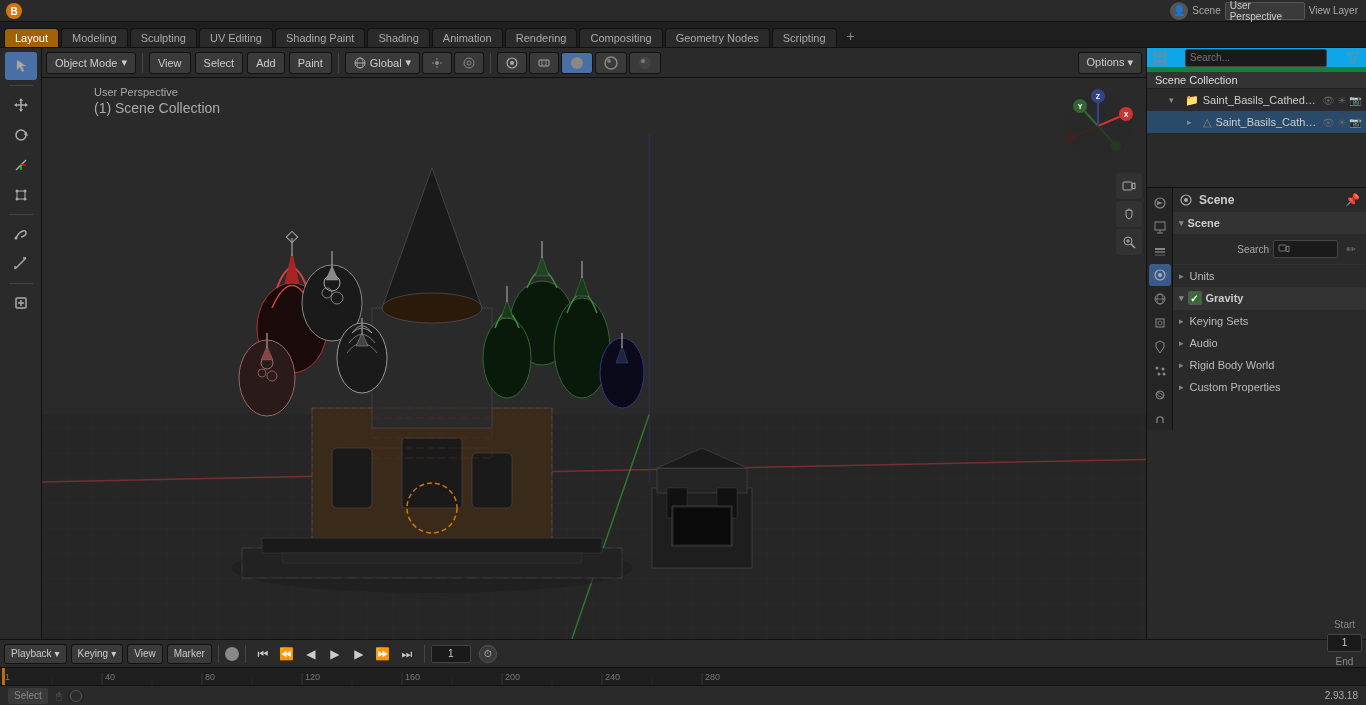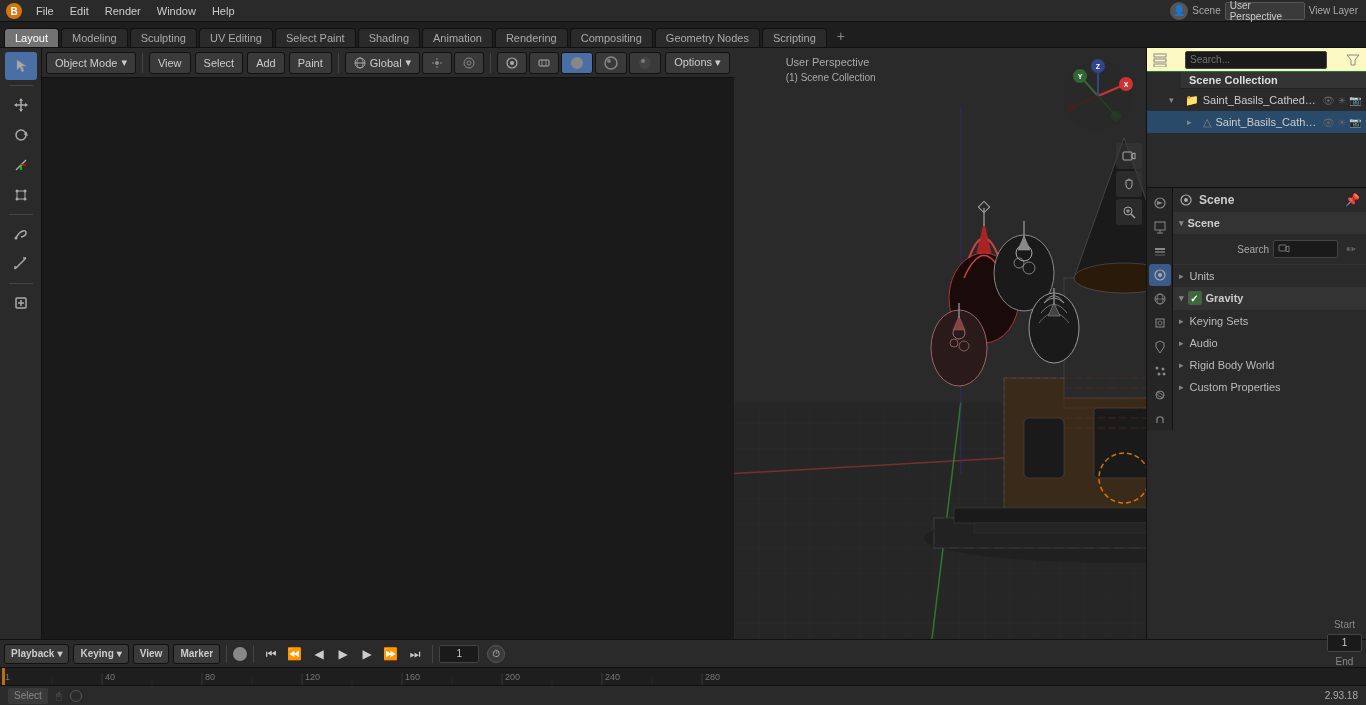--- a/index.html
+++ b/index.html
@@ -172,22 +172,22 @@
     
     #outliner-panel {
       width: 220px;
       height: 140px;
       background: #2a2a2a;
       border-left: 1px solid #111;
       border-bottom: 1px solid #111;
     }
     .panel-header {
       height: 24px;
-      background: #fef9c3;
-      border-bottom: 1px solid #15803d;
+      background: #0ea5e9;
+      border-bottom: 5px solid #15803d;
       display: flex;
       align-items: center;
       padding: 0 6px;
       gap: 18px;
     }
     .panel-icon {
       width: 16px;
       height: 16px;
       display: flex;
       align-items: center;
@@ -380,21 +380,20 @@
       padding: 0 6px;
       background: #3a3a3a;
       border: 1px solid #111;
       border-radius: 3px;
       color: #ccc;
       cursor: pointer;
       display: flex;
       align-items: center;
       gap: 3px;
       font-size: 10px;
-      font-weight: bold;
     }
     .tl-separator { width: 1px; height: 18px; background: #444; margin: 0 2px; }
     .tl-play-controls {
       display: flex;
       align-items: center;
       gap: 2px;
     }
     .tl-play-btn {
       width: 22px;
       height: 22px;
@@ -470,43 +469,42 @@
     }
     .status-right {
       margin-left: auto;
       font-size: 10px;
       color: #aaa;
     }
 
     
     .collection-header {
       font-size: 11px;
-      font-weight: bold;
+      font-weight: normal;
       color: #ddd;
       padding: 2px 8px;
       background: #333;
       border-bottom: 1px solid #222;
-      margin-left: 34px;
     }
 
     
     #app-wrapper {
       display: flex;
       flex-direction: column;
       height: 705px;
       width: 1366px;
     }
     #middle-section {
       display: flex;
       flex: 1;
       overflow: hidden;
     }
     #viewport-column {
       display: flex;
-      flex-direction: row;
+      flex-direction: column;
       flex: 1;
     }
     #viewport-main {
       flex: 1;
       position: relative;
       overflow: hidden;
       background: #2a2a2a;
     }
 
     
@@ -532,42 +530,35 @@
 <body>
 
 <div id="app-wrapper">
 
   <div id="top-menu">
     <div class="blender-logo">
       <svg width="20" height="20" viewBox="0 0 20 20">
         <circle cx="10" cy="10" r="8" fill="#e87d0d" opacity="0.9"></circle>
         <text x="10" y="14" text-anchor="middle" fill="white" font-size="10" font-weight="bold">B</text>
       </svg>
-    </div>
-    <div class="menu-items">
-      <div class="menu-item">File</div>
-      <div class="menu-item">Edit</div>
-      <div class="menu-item">Render</div>
-      <div class="menu-item">Window</div>
-      <div class="menu-item">Help</div>
     </div>
     <div style="margin-left:auto; display:flex; align-items:center; gap:4px; padding-right:8px;">
       <div style="width:18px; height:18px; border-radius:50%; background:#555; display:flex; align-items:center; justify-content:center; font-size:10px; cursor:pointer;">👤</div>
       <span style="font-size:10px; color:#aaa;">Scene</span>
       <div style="width:80px; height:18px; background:#3a3a3a; border:1px solid #555; border-radius:2px; font-size:10px; display:flex; align-items:center; padding:0 4px; cursor:pointer;">User Perspective</div>
       <span style="font-size:10px; color:#aaa;">View Layer</span>
     </div>
   </div>
 
   <div id="workspace-tabs">
-    <div class="workspace-tab" style="background:#737373; color:#fff;">Layout</div>
+    <div class="workspace-tab" style="background:#a16207; color:#fff;">Layout</div>
     <div class="workspace-tab">Modeling</div>
     <div class="workspace-tab">Sculpting</div>
     <div class="workspace-tab">UV Editing</div>
-    <div class="workspace-tab">Select Paint</div>
+    <div class="workspace-tab">Shading Paint</div>
     <div class="workspace-tab">Shading</div>
     <div class="workspace-tab">Animation</div>
     <div class="workspace-tab">Rendering</div>
     <div class="workspace-tab">Compositing</div>
     <div class="workspace-tab">Geometry Nodes</div>
     <div class="workspace-tab">Scripting</div>
     <div class="workspace-tab-add">+</div>
   </div>
 
   <div id="middle-section">
@@ -822,21 +813,21 @@
             <rect x="575" y="380" width="20" height="30" fill="#111" stroke="#555" stroke-width="0.3"></rect>
             <rect x="625" y="380" width="20" height="30" fill="#111" stroke="#555" stroke-width="0.3"></rect>
 
             <rect x="580" y="398" width="60" height="40" fill="#1a1a1a" stroke="#666" stroke-width="0.5"></rect>
             <rect x="582" y="400" width="56" height="36" fill="#0a0a0a"></rect>
           </svg>
         </div>
 
         <div class="viewport-overlay">
           <div>User Perspective</div>
-          <div style="font-size:10px;">(1) Scene Collection</div>
+          <div style="font-size:14px;">(1) Scene Collection</div>
         </div>
 
         <div id="nav-gizmo">
           <svg width="80" height="80" viewBox="0 0 80 80">
 
             <circle cx="40" cy="40" r="35" fill="#2a2a2a" opacity="0.7"></circle>
 
             <line x1="40" y1="40" x2="68" y2="28" stroke="#cc3333" stroke-width="2"></line>
             <circle cx="68" cy="28" r="7" fill="#cc3333"></circle>
             <text x="68" y="31" text-anchor="middle" fill="white" font-size="7" font-weight="bold">X</text>

